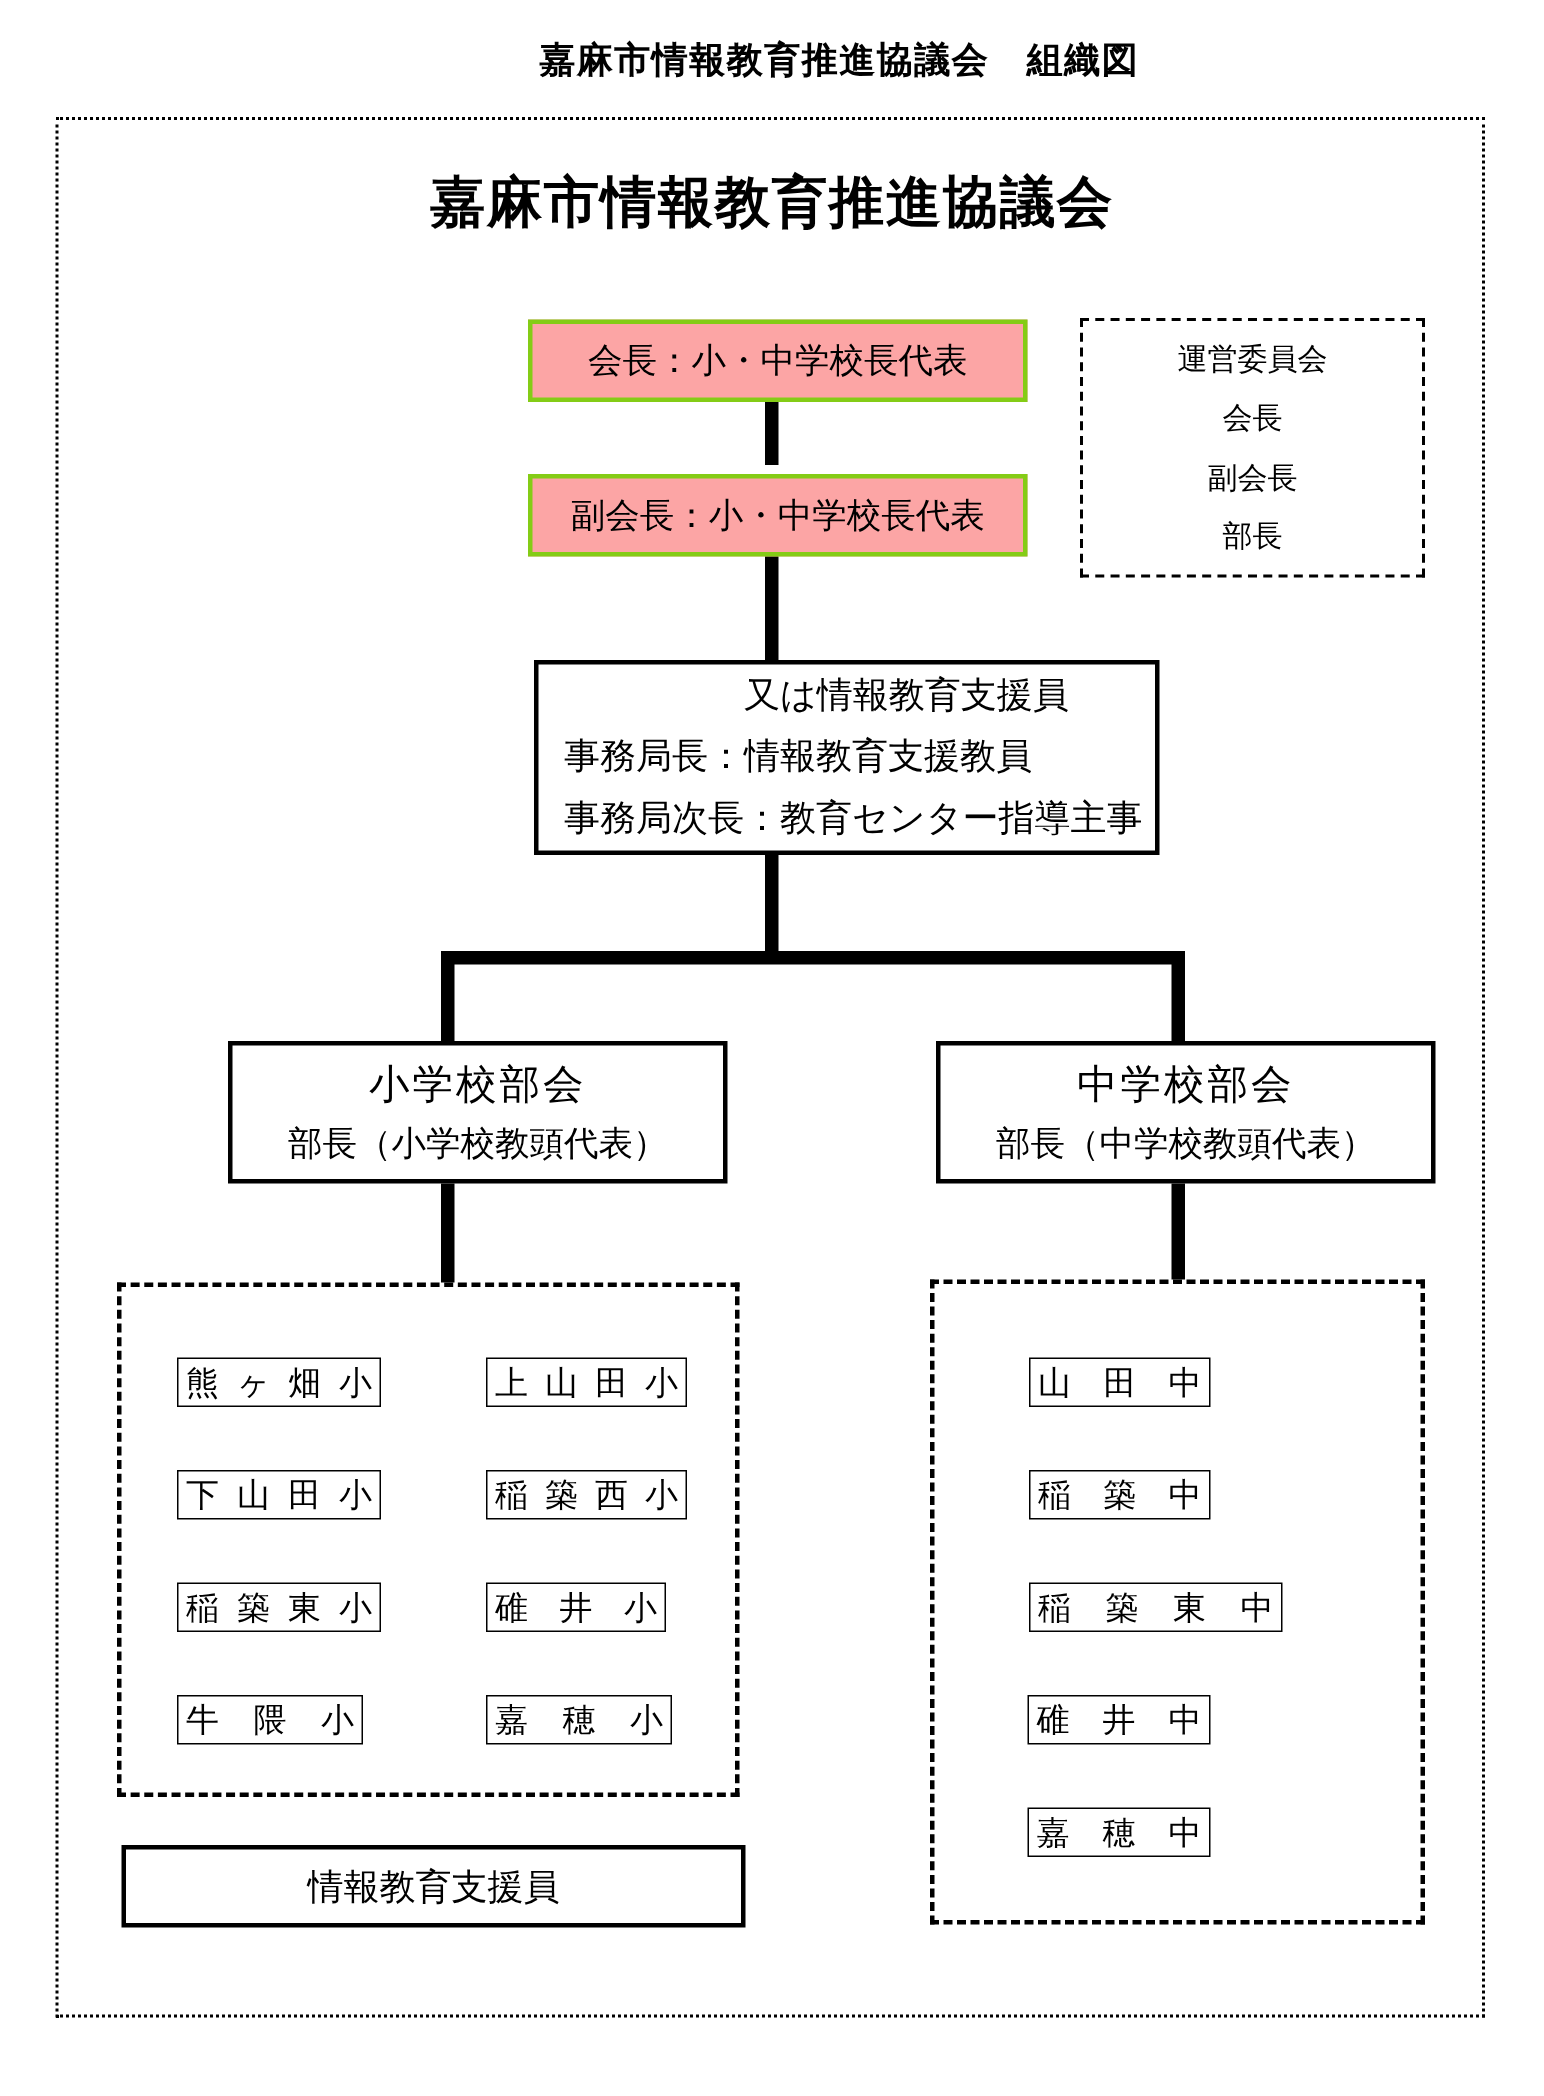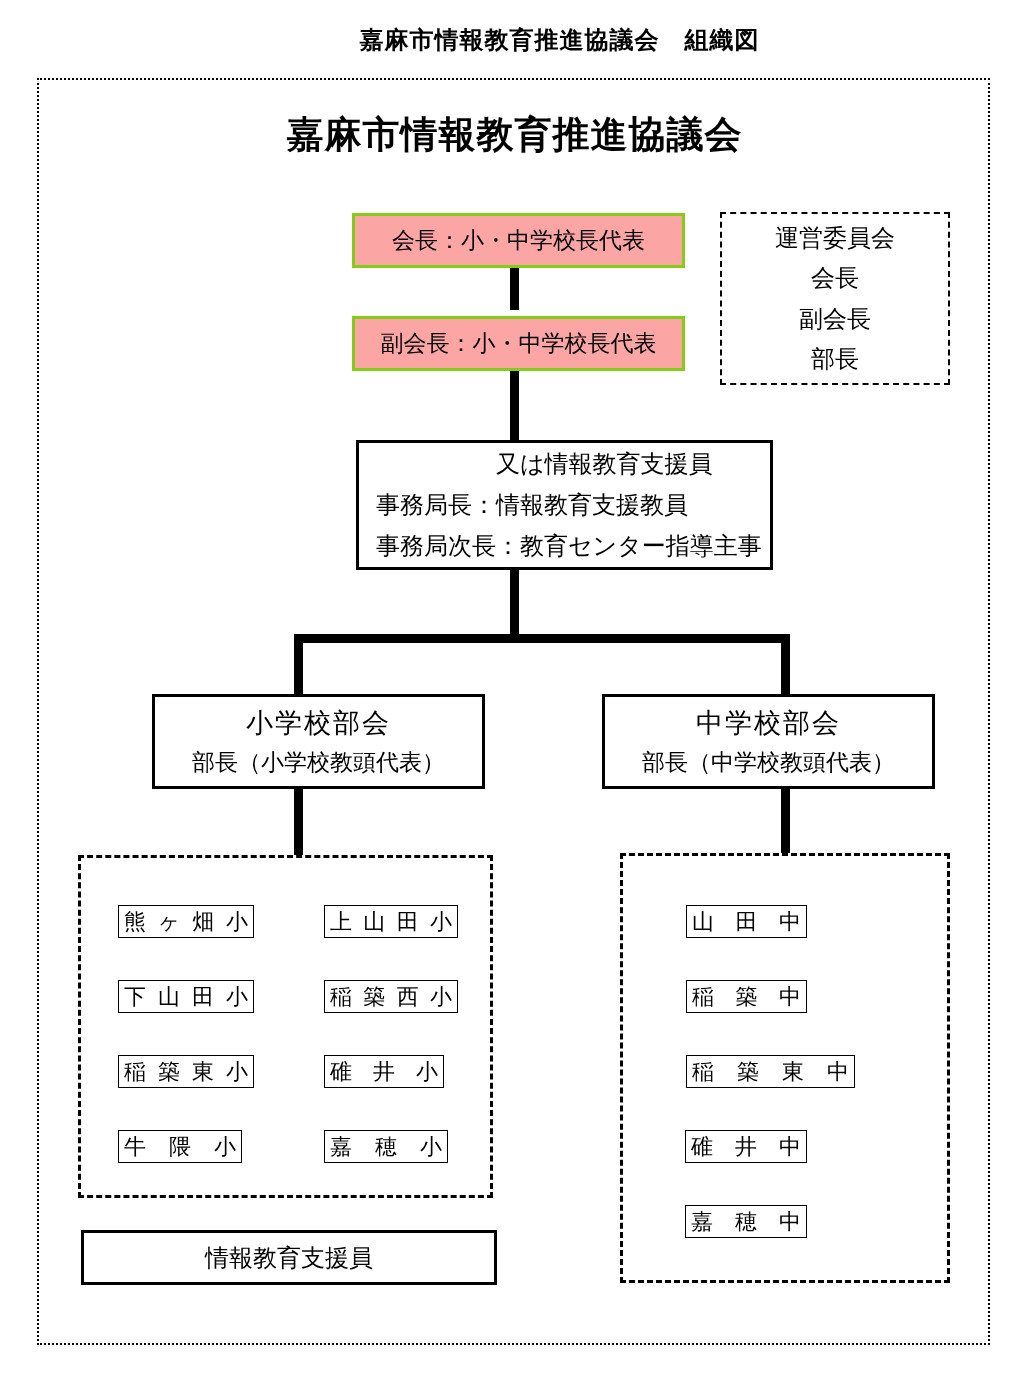--- a/index.html
+++ b/index.html
@@ -35,40 +35,40 @@
     font-size:23px; z-index:2; text-align:right;
   }
 
   .box-chairman      { left:352px; top:213px; width:333px; height:55px; }
   .box-vicechairman  { left:352px; top:316px; width:333px; height:55px; }
 
   .box-steering {
     position:absolute; left:720px; top:212px; width:230px; height:173px;
     border:2px dashed #000; background:#fff; z-index:2;
     display:flex; flex-direction:column; justify-content:space-evenly;
-    text-align:center; font-size:24px;
+    text-align:center; font-size:20px;
   }
 
   .box-secretariat {
     position:absolute; left:356px; top:440px; width:417px; height:130px;
     border:3px solid #000; background:#fff; z-index:2;
     display:flex; flex-direction:column; justify-content:center;
     padding-left:17px; font-size:24px; line-height:41px; white-space:pre;
   }
 
   .box-division {
     position:absolute; top:694px; width:333px; height:95px;
     border:3px solid #000; background:#fff; z-index:2;
     display:flex; flex-direction:column; justify-content:center; align-items:center;
     gap:6px; text-align:center;
   }
   .box-division .div-title { font-size:27px; letter-spacing:2px; }
   .box-division .div-subtitle { font-size:23px; }
   .division-elem { left:132px;margin-left:20px; }
-  .division-jh   { left:602px;font-family:Liberation Mono, monospace; }
+  .division-jh   { left:624px;font-family:Liberation Mono, monospace; }
 
   .groupbox {
     position:absolute; border:3px dashed #000; background:#fff; z-index:2;
   }
   .group-elem { left:78px;  top:855px; width:415px; height:343px; }
   .group-jh   { left:620px; top:853px; width:330px; height:430px; }
 
   .school {
     position:absolute; background:#fff; border:1px solid #000; z-index:3;
     display:flex; align-items:center; justify-content:space-between;

